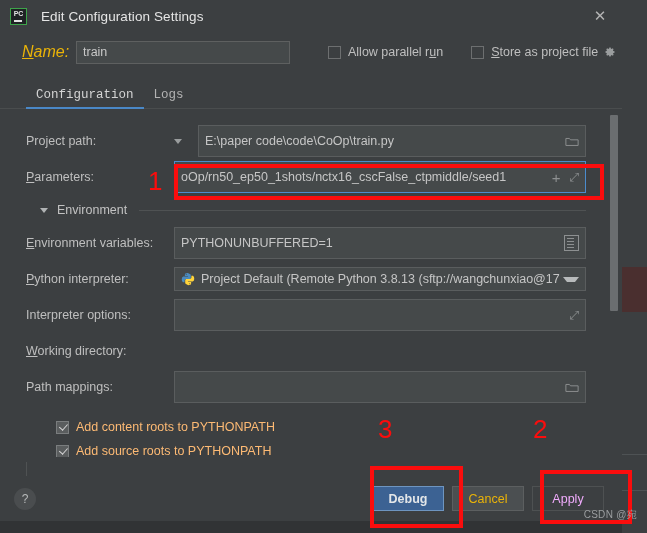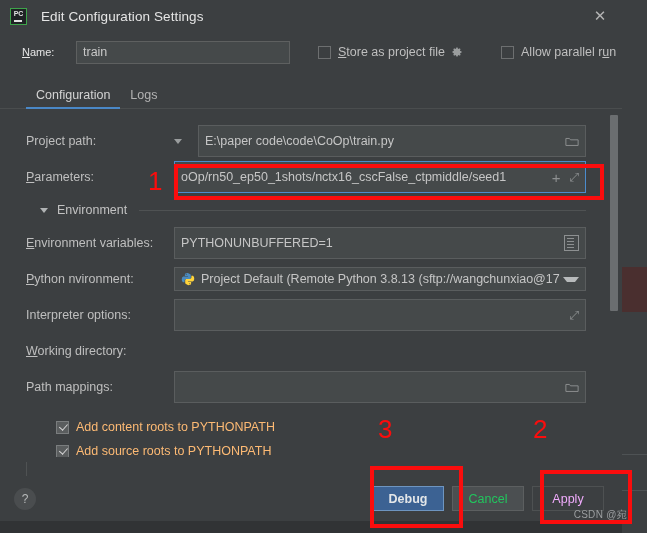--- a/index.html
+++ b/index.html
@@ -110,22 +110,23 @@
   
   .name-row {
     display: flex;
     align-items: center;
     padding: 6px 0 0 22px;
     height: 34px;
     box-sizing: border-box;
   }
   .name-label {
     width: 54px;
-    font-size: 11px;
-    color: #e5e5e5;
+    font-size: 16px;
+    color: #eab308;
+    font-style: italic;
   }
   .u { text-decoration: underline; }
   .name-input {
     width: 214px;
     height: 23px;
     background: #45494a;
     border: 1px solid #5e6060;
     color: #c8c8c8;
     font-family: "Liberation Sans", sans-serif;
     font-size: 12.5px;
@@ -172,20 +173,21 @@
 
   
   .tabs {
     display: flex;
     align-items: flex-end;
     padding-left: 26px;
     margin-top: 14px;
     height: 28px;
     border-bottom: 1px solid #4a4d4e;
     position: relative;
+    font-family: Liberation Mono, monospace;
   }
   .tab {
     font-size: 12.5px;
     color: #b3b3b3;
     padding: 0 10px 6px 10px;
     position: relative;
     cursor: default;
   }
   .tab.active { color: #d4d4d4; }
   .tab.active::after {
@@ -397,21 +399,21 @@
     margin-left: auto;
     display: flex;
     align-items: center;
     gap: 8px;
   }
   .btn {
     min-width: 72px;
     height: 25px;
     border: 1px solid #5c5f60;
     background: #4b4f51;
-    color: #22c55e;
+    color: #eab308;
     font-size: 12.5px;
     font-family: "Liberation Sans", sans-serif;
     display: flex;
     align-items: center;
     justify-content: center;
     box-sizing: border-box;
     cursor: default;
     padding: 0 12px;
   }
   .btn.primary {
@@ -443,21 +445,21 @@
   }
   #annot-box-1 { left: 174px; top: 164px; width: 430px; height: 36px; }
   #annot-num-1 { left: 148px; top: 168px; }
   #annot-box-2 { left: 540px; top: 470px; width: 92px; height: 54px; }
   #annot-num-2 { left: 533px; top: 416px; }
   #annot-box-3 { left: 370px; top: 466px; width: 93px; height: 62px; }
   #annot-num-3 { left: 378px; top: 416px; }
 
   .watermark {
     position: absolute;
-    right: 20px;
+    right: 10px;
     top: 508px;
     font-size: 10px;
     color: #9b9ea0;
     letter-spacing: .3px;
     pointer-events: none;
   }
 </style>
 </head>
 <body>
 
@@ -475,35 +477,35 @@
     <div class="pc-icon">
         <span>PC</span>
       </div>
     <div class="title-text">Edit Configuration Settings</div>
     <div class="close-btn">✕</div>
   </div>
 
   <div class="name-row">
     <div class="name-label"><span class="u">N</span><span>ame:</span></div>
     <input class="name-input" value="train" style="">
+
+    <div class="cb-wrap">
+      <span class="cbox"></span>
+      <span><span>Allow parallel r</span><span class="u">u</span><span>n</span></span>
+    </div>
 
     <div class="cb-wrap second">
       <span class="cbox"></span>
       <span><span class="u">S</span><span>tore as project file</span></span>
       <span class="gear-icon">
         <svg viewBox="0 0 16 16" width="12" height="12" fill="#9a9d9e">
             <path d="M8 5.2a2.8 2.8 0 100 5.6 2.8 2.8 0 000-5.6zm0 4.2a1.4 1.4 0 110-2.8 1.4 1.4 0 010 2.8z"></path>
             <path d="M14 8.9V7.1l-1.6-.3a4.6 4.6 0 00-.5-1.2l.9-1.3-1.2-1.3-1.3.9a4.6 4.6 0 00-1.2-.5L8.9 2H7.1l-.3 1.4c-.4.1-.8.3-1.2.5l-1.3-.9L3 4.3l.9 1.3c-.2.4-.4.8-.5 1.2L2 7.1v1.8l1.4.3c.1.4.3.8.5 1.2L3 11.7l1.3 1.3 1.3-.9c.4.2.8.4 1.2.5l.3 1.4h1.8l.3-1.4c.4-.1.8-.3 1.2-.5l1.3.9 1.2-1.3-.9-1.3c.2-.4.4-.8.5-1.2L14 8.9z"></path>
           </svg>
       </span>
-    </div>
-
-    <div class="cb-wrap">
-      <span class="cbox"></span>
-      <span><span>Allow parallel r</span><span class="u">u</span><span>n</span></span>
     </div>
   </div>
 
   <div class="tabs">
     <div class="tab active">Configuration</div>
     <div class="tab">Logs</div>
   </div>
 
   <div class="scroll-area">
     <div class="scrollbar-track">
@@ -548,21 +550,21 @@
         <div class="row-label"><span class="u">E</span><span>nvironment variables:</span></div>
         <div class="field">
           <span class="val">PYTHONUNBUFFERED=1</span>
           <span class="trail">
             <span class="list-icon"></span>
           </span>
         </div>
       </div>
 
       <div class="row">
-        <div class="row-label"><span class="u">P</span><span>ython nvironment:</span></div>
+        <div class="row-label"><span class="u">P</span><span>ython interpreter:</span></div>
         <div class="combo">
           <span class="py-icon">
             <svg viewBox="0 0 16 16" width="14" height="14">
                 <path fill="#4b8bbe" d="M7.9 1c-1.6 0-2.8.3-3.2 1-.3.5-.3 1.1-.3 1.8v.8h3.6v.5H3.2c-1 0-1.8.6-2.1 1.7-.3 1.2-.3 2 0 3.2.3 1 .9 1.7 1.8 1.7h1.2v-1.6c0-1.1.9-2 2-2h3.5c.9 0 1.6-.7 1.6-1.6V3.8C11.2 2.9 10.4 2 9.5 2L7.9 1zm-1.9.9a.6.6 0 110 1.2.6.6 0 010-1.2z"></path>
                 <path fill="#ffd43b" d="M8.1 15c1.6 0 2.8-.3 3.2-1 .3-.5.3-1.1.3-1.8v-.8H8v-.5h4.8c1 0 1.8-.6 2.1-1.7.3-1.2.3-2 0-3.2-.3-1-.9-1.7-1.8-1.7h-1.2v1.6c0 1.1-.9 2-2 2H6.4c-.9 0-1.6.7-1.6 1.6v2.7c0 .9.8 1.8 1.7 1.8L8.1 15zm1.9-.9a.6.6 0 110-1.2.6.6 0 010 1.2z"></path>
               </svg>
           </span>
           <span>Project Default (Remote Python 3.8.13 (sftp://wangchunxiao@17</span>
           <span class="combo-caret"></span>
         </div>

